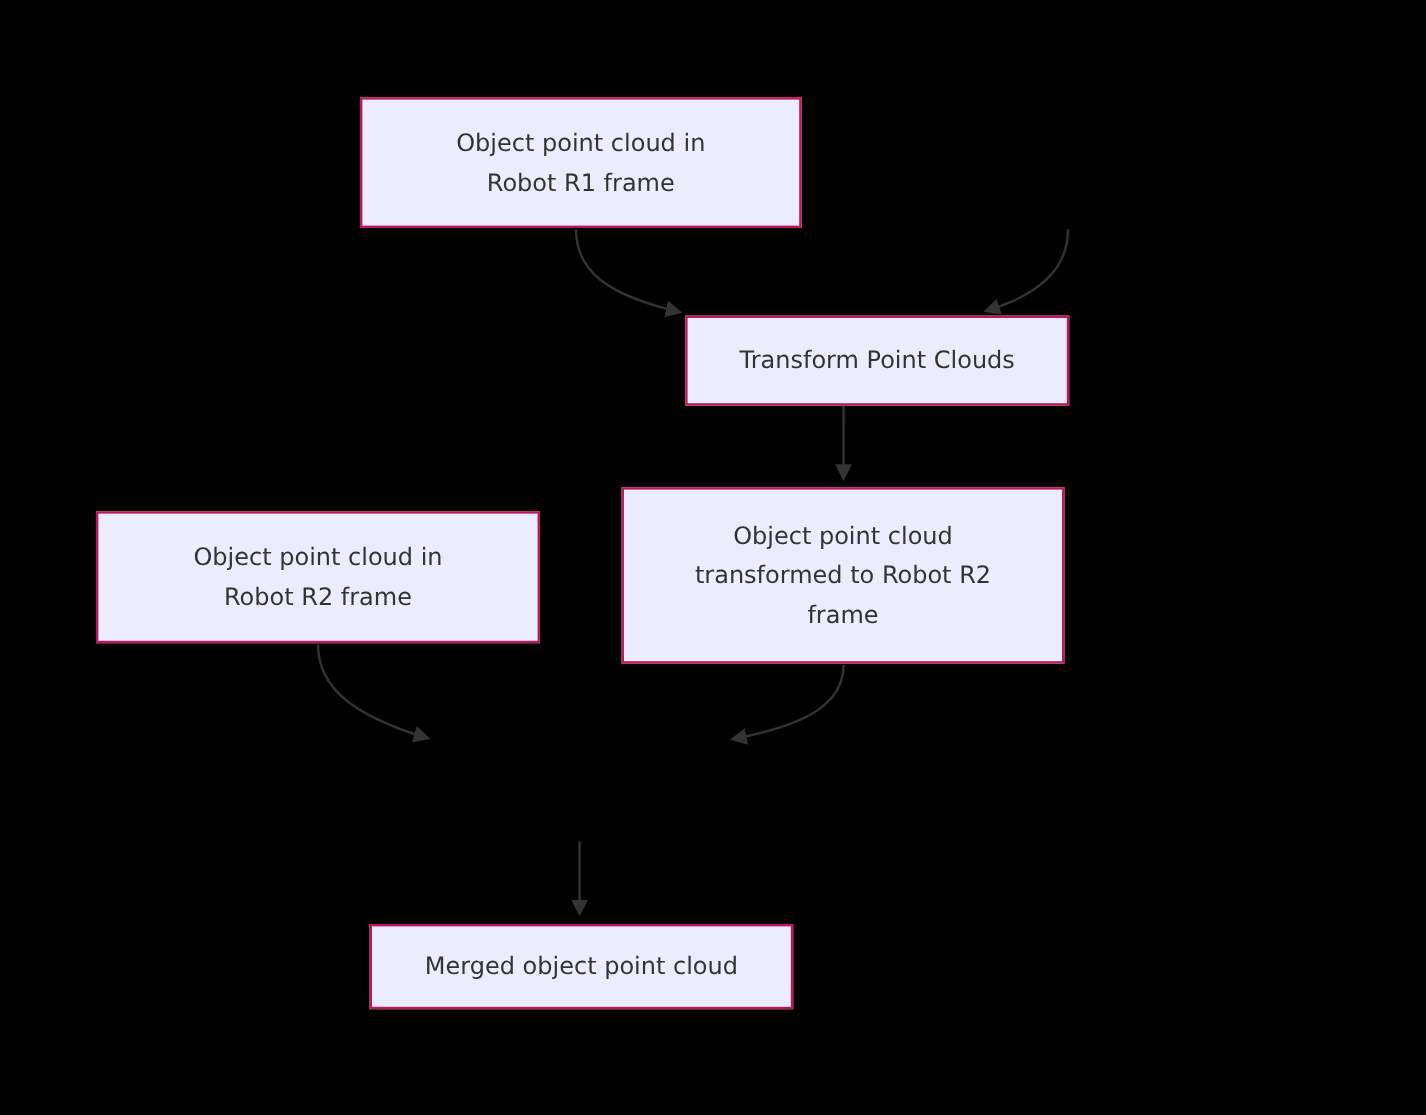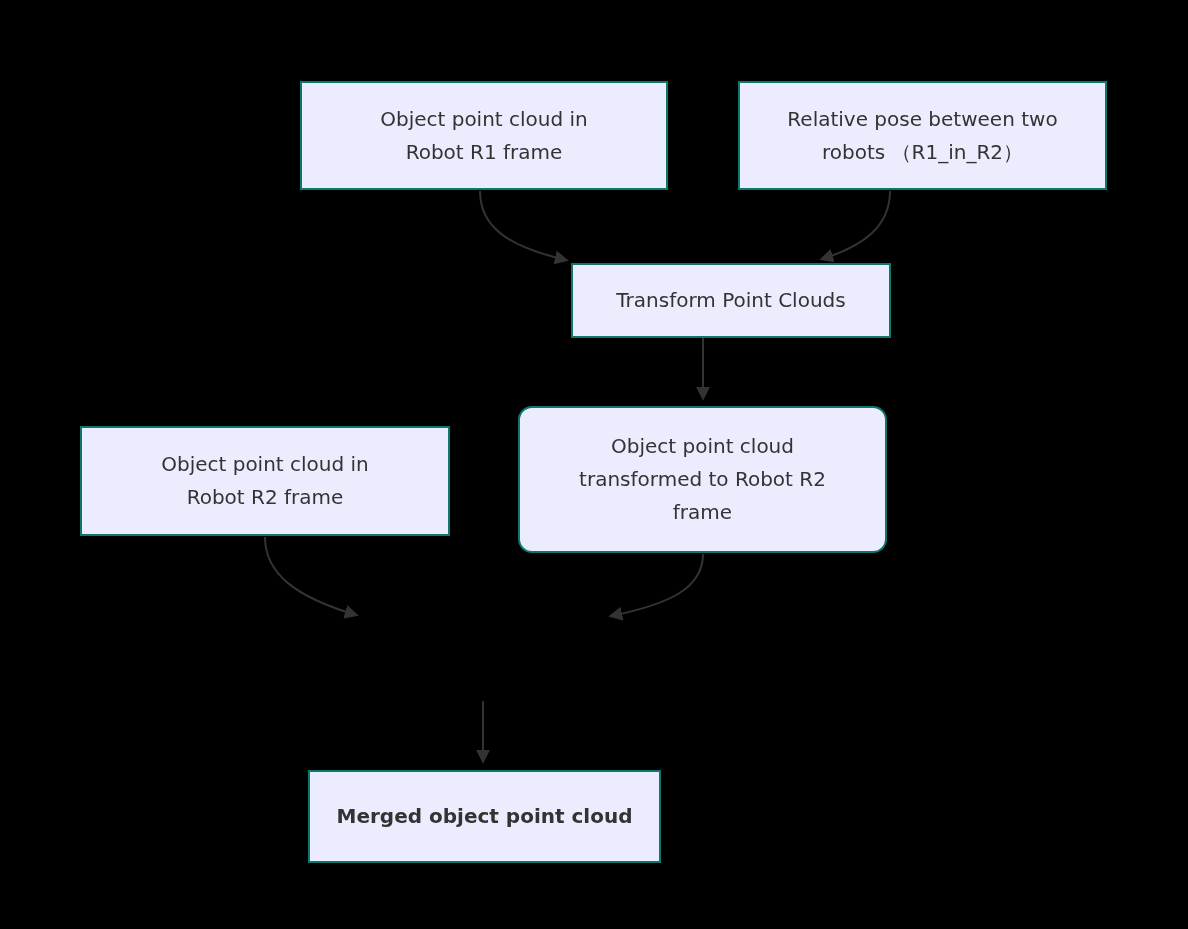--- a/index.html
+++ b/index.html
@@ -27,41 +27,41 @@
   }
   .edge {
     fill: none;
     stroke: #333333;
     stroke-width: 2px;
   }
   .node {
     position: absolute;
     box-sizing: border-box;
     background: #ECECFF;
-    border: 2px solid #0f766e;
+    border: 2px solid #be185d;
     color: #333333;
     display: flex;
     align-items: center;
     justify-content: center;
     text-align: center;
     font-size: 20px;
     line-height: 1.65;
   }
   .node .label {
     white-space: pre-line;
     padding: 0 10px;
   }
   
   .pos-pc-r1          { left: 300px; top:  81px; width: 368px; height: 109px; }
   .pos-rel-pose       { left: 738px; top:  81px; width: 369px; height: 109px; }
   .pos-transform      { left: 543px; top: 263px; width: 320px; height:  75px; margin-left: 28px; }
-  .pos-pc-transformed { left: 518px; top: 406px; width: 369px; height: 147px; border-radius: 14px; }
+  .pos-pc-transformed { left: 518px; top: 406px; width: 369px; height: 147px; }
   .pos-pc-r2          { left:  80px; top: 426px; width: 370px; height: 110px; }
   .pos-merge          { left: 345px; top: 623px; width: 278px; height:  77px; }
-  .pos-merged         { left: 308px; top: 770px; width: 353px; height:  93px; font-weight: bold; }
+  .pos-merged         { left: 308px; top: 770px; width: 353px; height:  71px; }
 </style>
 </head>
 <body>
 
 <div id="canvas">
 
   <svg id="edge-layer" viewBox="0 0 1188 929" xmlns="http://www.w3.org/2000/svg">
     <defs>
       <marker id="arrowhead" viewBox="0 0 10 10" refX="8" refY="5" markerWidth="7" markerHeight="7" orient="auto">
         <path d="M0,0 L10,5 L0,10 z" fill="#333333"></path>
@@ -73,24 +73,20 @@
     <path class="edge" d="M703,554 C703,588 670,604 611,616" marker-end="url(#arrowhead)"></path>
     <path class="edge" d="M265,537 C265,574 296,597 356,615" marker-end="url(#arrowhead)"></path>
     <path class="edge" d="M483,701 L483,761" marker-end="url(#arrowhead)"></path>
   </svg>
 
   <div class="node pos-pc-r1">
     <span class="label">Object point cloud in
 Robot R1 frame</span>
   </div>
 
-  <div class="node pos-rel-pose">
-    <span class="label">Relative pose between two
-robots （R1_in_R2）</span>
-  </div>
 
   <div class="node pos-transform">
     <span class="label">Transform Point Clouds</span>
   </div>
 
   <div class="node pos-pc-transformed">
     <span class="label">Object point cloud
 transformed to Robot R2
 frame</span>
   </div>

